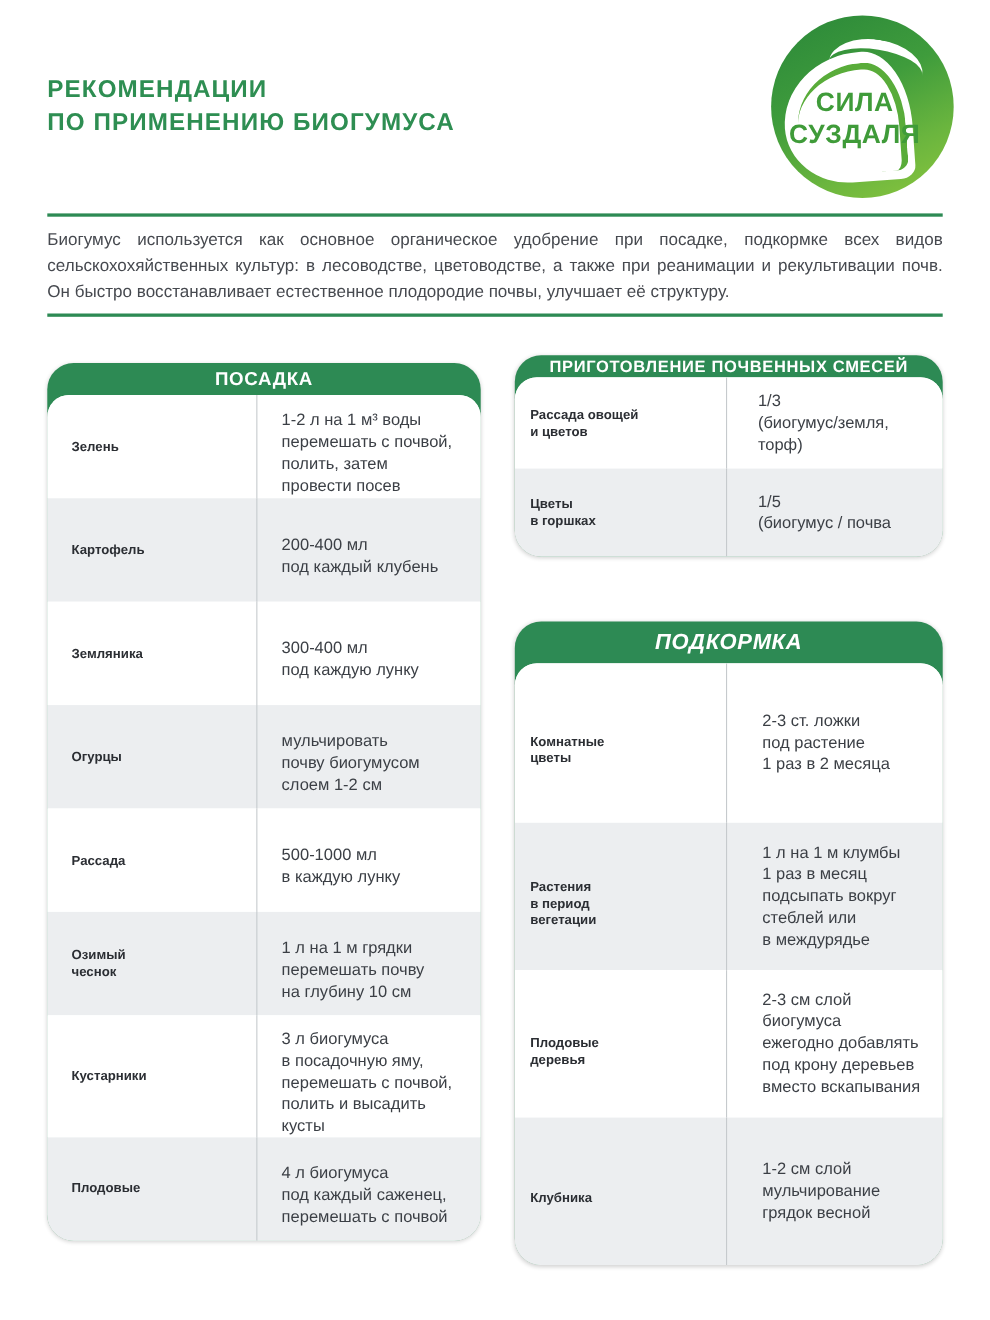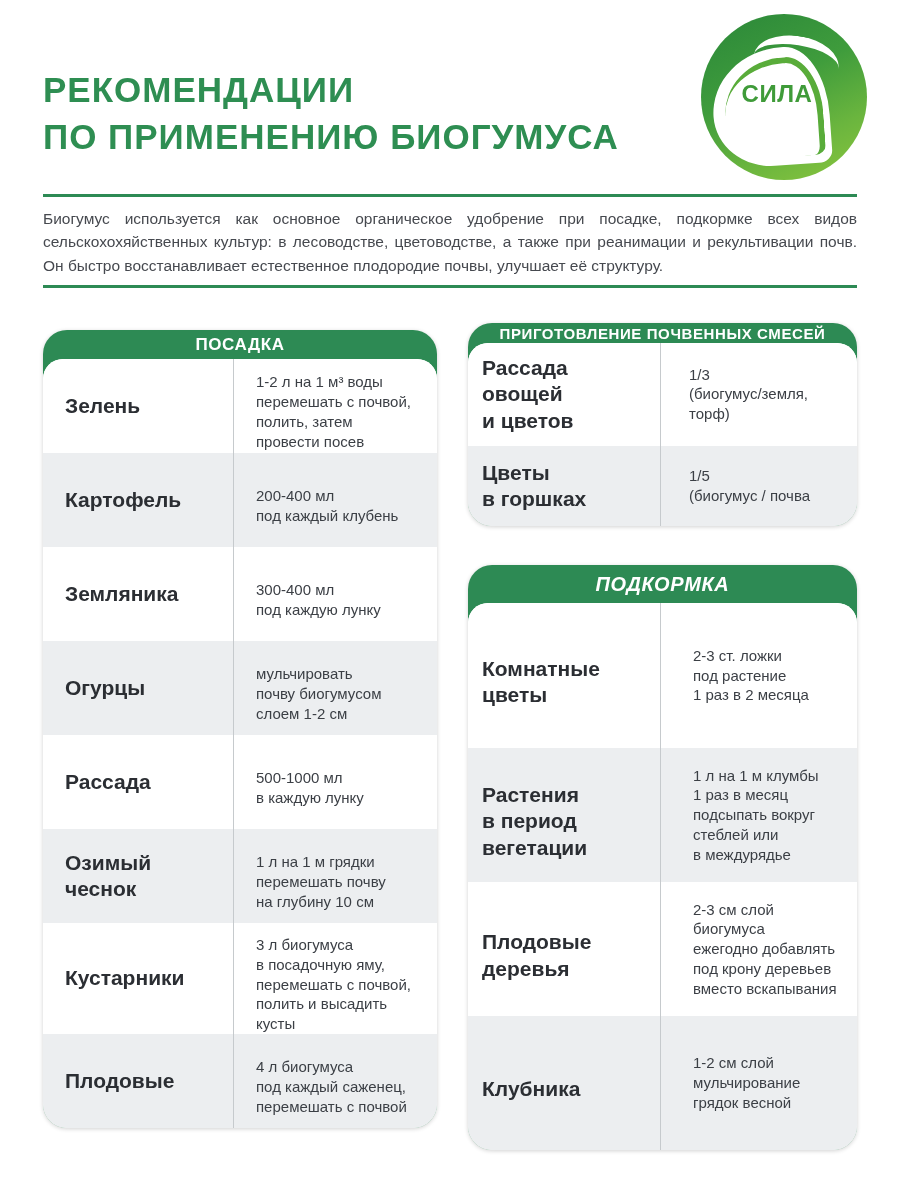--- a/index.html
+++ b/index.html
@@ -7,21 +7,21 @@
   body {
     position: relative;
     background: #ffffff;
     font-family: "Liberation Sans", sans-serif;
     overflow: hidden;
   }
 
   
   .page-title {
     position: absolute; left: 43px; top: 66px;
-    color: #2e8e52; font-size: 35px; font-weight: 700;
+    color: #2e8e52; font-size: 22px; font-weight: 700;
     letter-spacing: 1px; line-height: 1.35;
   }
   .page-title span { display: block; white-space: nowrap; }
 
   .logo { position: absolute; right: 33px; top: 14px; width: 166px; height: 166px; }
   .logo-circle {
     position: absolute; inset: 0; border-radius: 50%;
     background: linear-gradient(155deg, #2e8b3a 8%, #3f9c3c 42%, #6ab53e 72%, #8bc63e 100%);
   }
   .logo-leaf {
@@ -79,21 +79,21 @@
     border-radius: 20px 20px 24px 24px;
     overflow: hidden;
   }
 
   .row { display: flex; align-items: stretch; background: #ffffff; }
   .row--gray { background: #eceef0; }
 
   .cell-l {
     display: flex; align-items: center;
     font-weight: 700; color: #2b2e33; white-space: pre-line;
-    font-size: 21px; line-height: 1.25;
+    font-size: 12px; line-height: 1.25;
   }
   .cell-v {
     flex: 1; display: flex; align-items: center;
     color: #3b3f45; white-space: pre-line;
     font-size: 15px; line-height: 1.32;
     border-left: 1px solid #c6cacd;
   }
 
   .tbl-posadka .row { min-height: 94px; }
   .tbl-posadka .cell-l { width: 190px; padding: 12px 8px 12px 22px; }
@@ -116,20 +116,21 @@
   <span>ПО ПРИМЕНЕНИЮ БИОГУМУСА</span>
 </h1>
 
 <div class="logo">
   <div class="logo-circle"></div>
   <div class="logo-leaf"></div>
   <div class="logo-stem"></div>
   <div class="logo-leaf-rim"></div>
   <div class="logo-text">
     <span>СИЛА</span>
+    <span>СУЗДАЛЯ</span>
   </div>
 </div>
 
 <div class="rule rule-top"></div>
 <p class="intro">Биогумус используется как основное органическое удобрение при посадке, подкормке всех видов сельскохохяйственных культур: в лесоводстве, цветоводстве, а также при реанимации и рекультивации почв. Он быстро восстанавливает естественное плодородие почвы, улучшает её структуру.</p>
 <div class="rule rule-bottom"></div>
 
 <div class="tbl tbl-posadka">
   <div class="tbl-header">ПОСАДКА</div>
   <div class="tbl-body">

